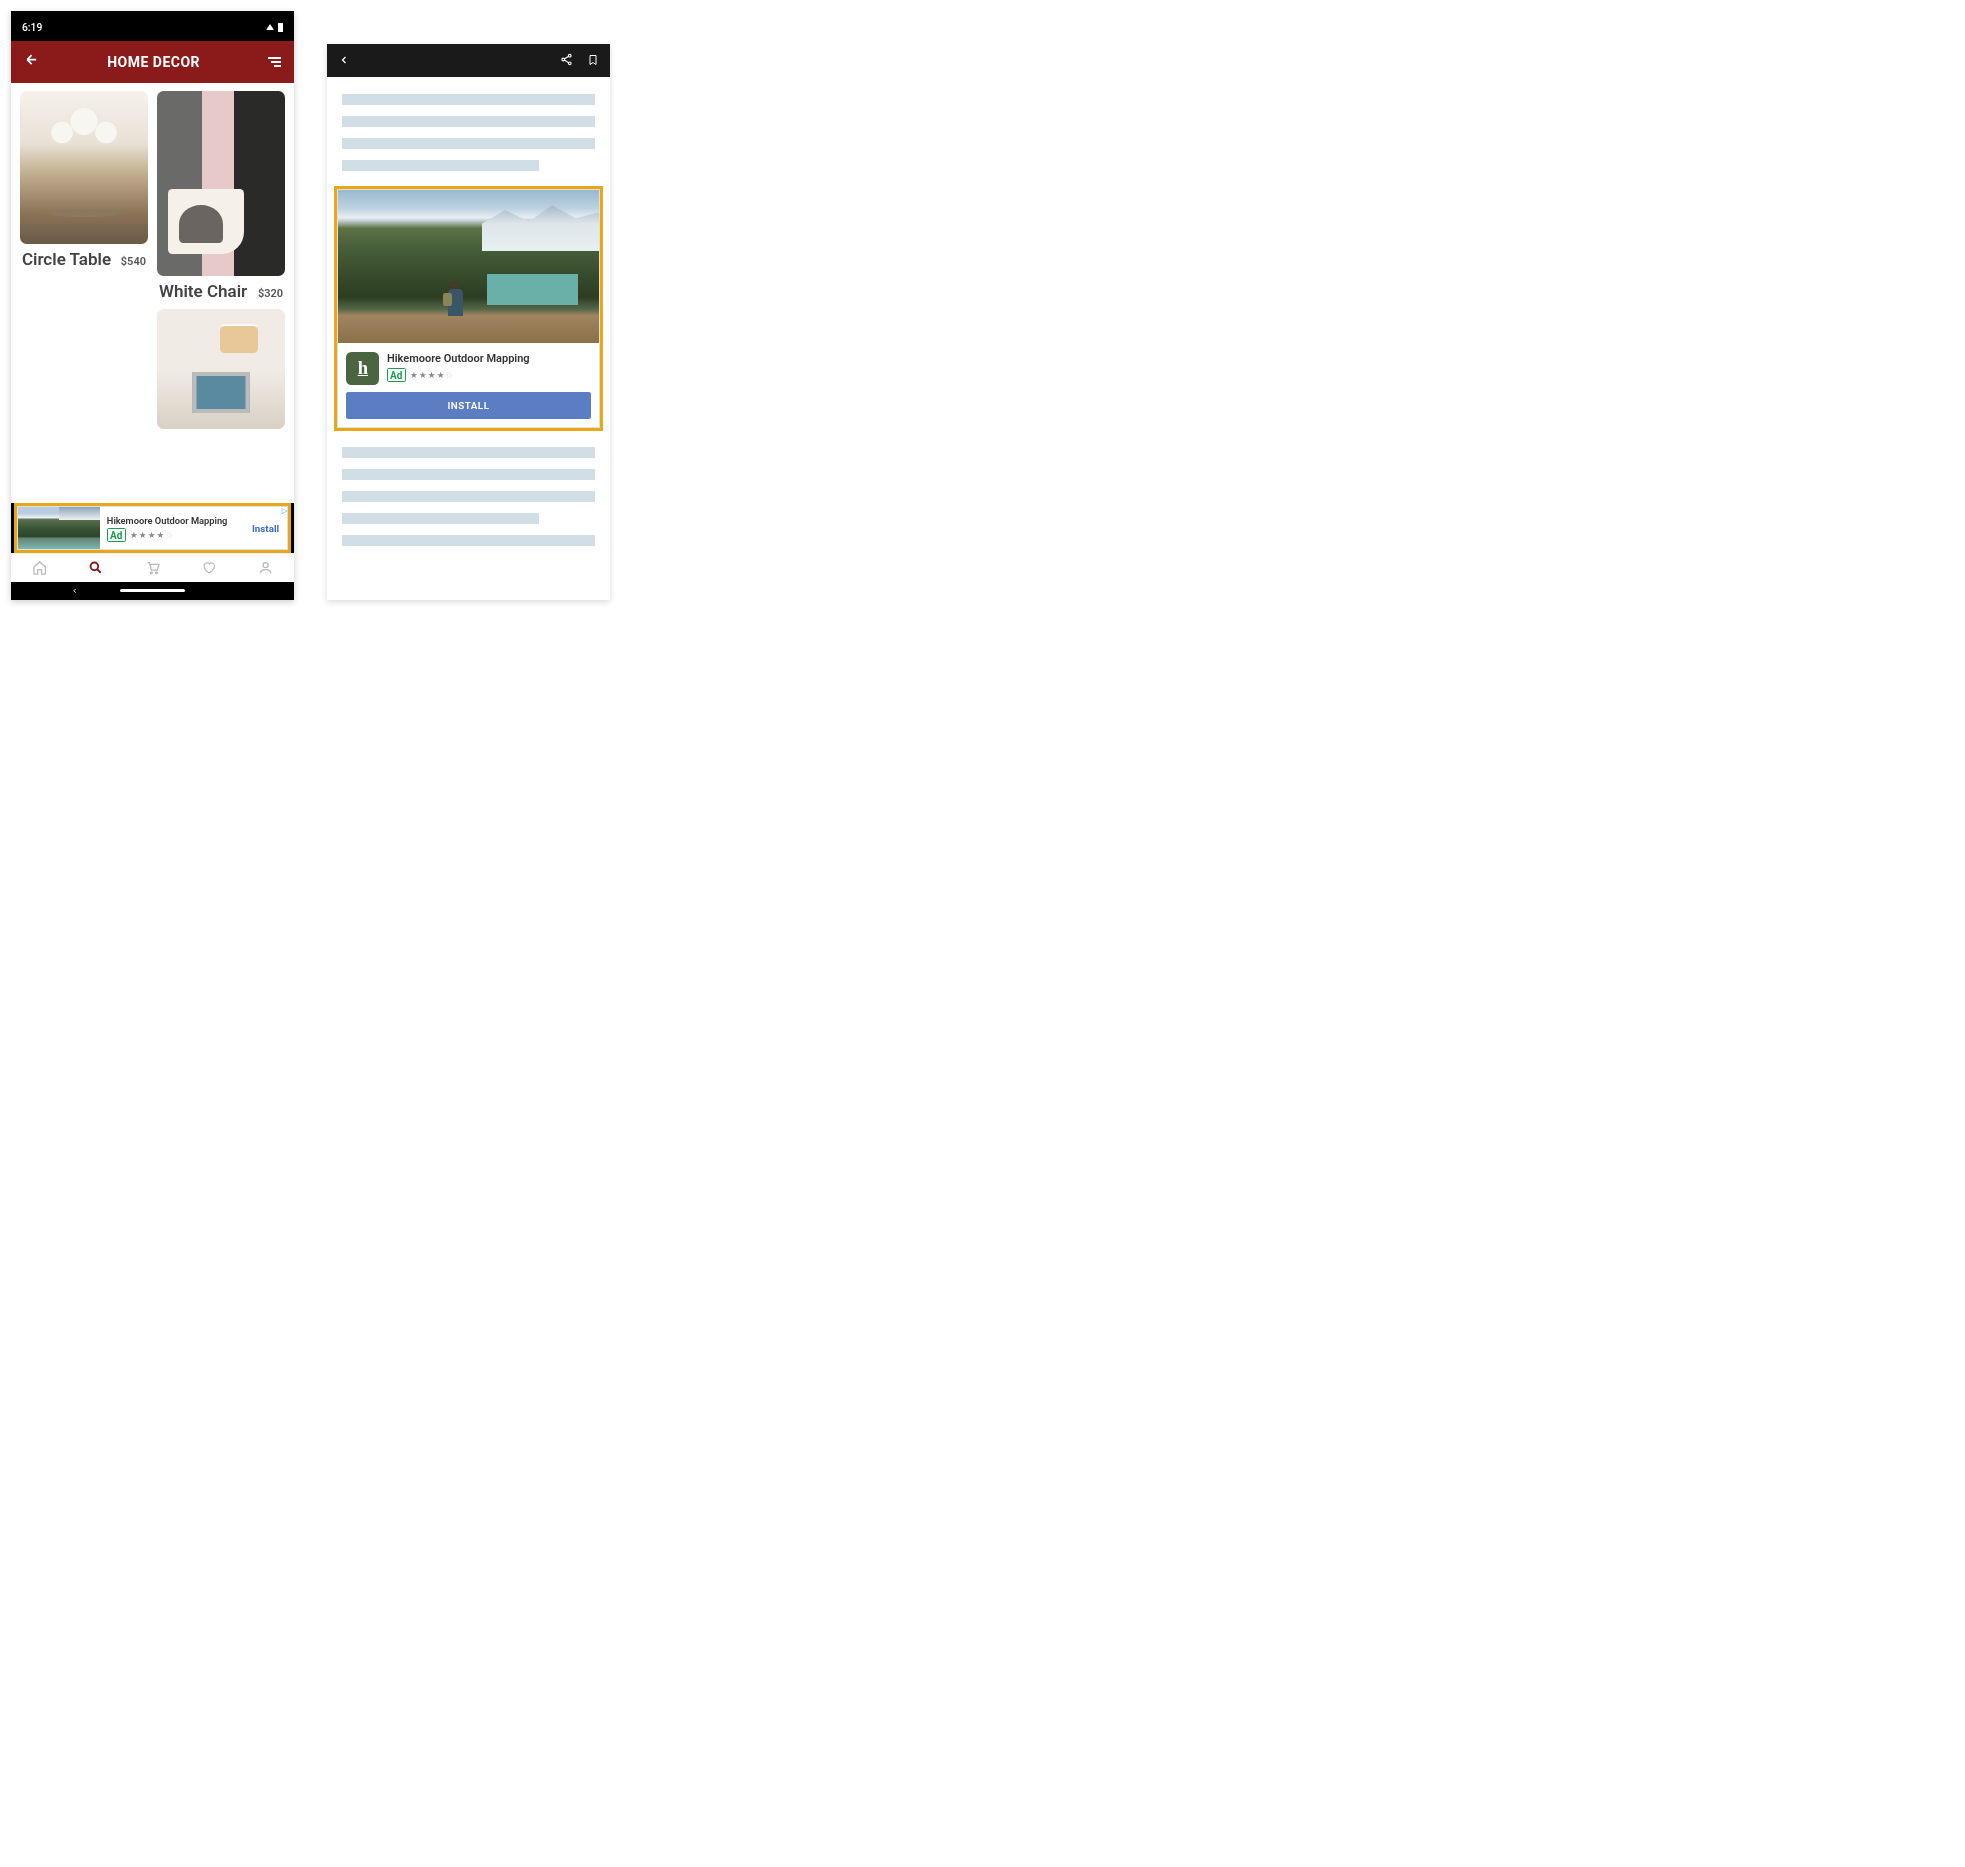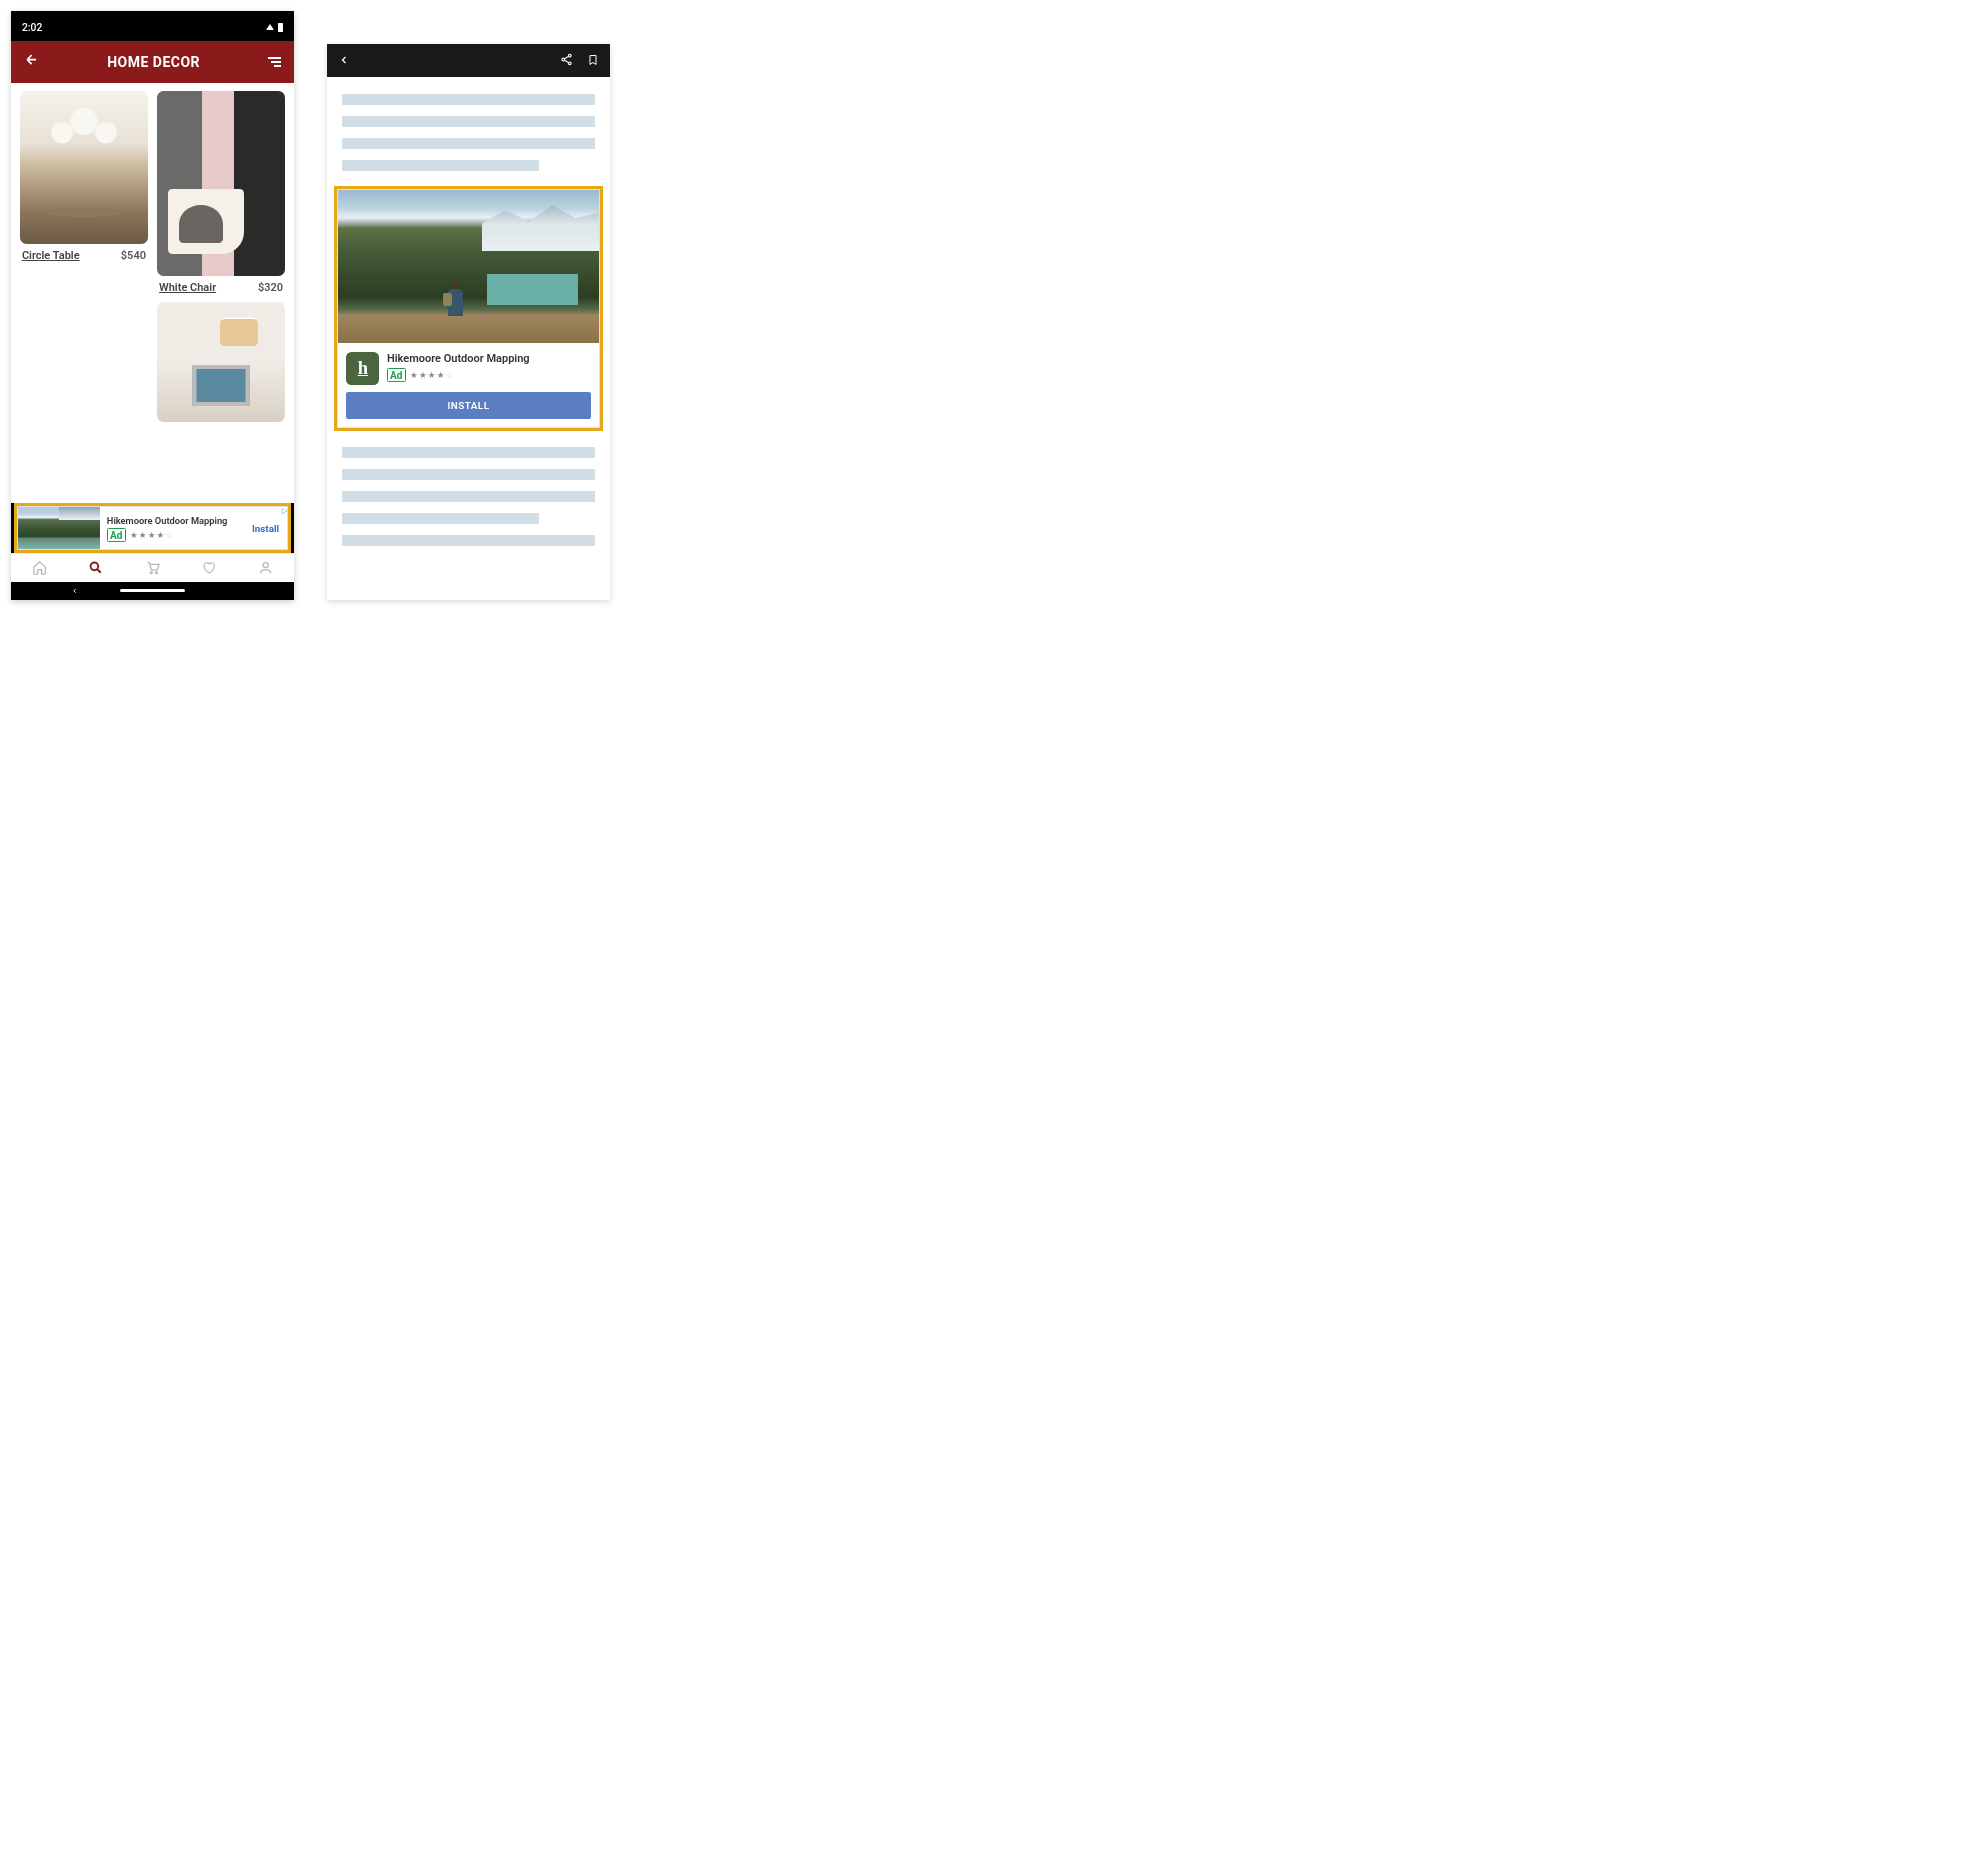--- a/index.html
+++ b/index.html
@@ -77,21 +77,21 @@
     .img2::after { content:''; position:absolute; bottom: 33px; left: 22px; width: 44px; height: 38px; background: #6a6560; border-radius: 50% 50% 4.4px 4.4px;}
     
     .img3 { height: 153px; background: linear-gradient(180deg, #e8e4dd 60%, #c89060 60%, #a06838 100%); position: relative;}
     .img3::before { content:''; position:absolute; top: 22px; left: 16.3px; width: 27px; height: 98px; background: linear-gradient(135deg, #d4c5a8 25%, transparent 25%, transparent 50%, #d4c5a8 50%, #d4c5a8 75%, transparent 75%); background-size: 11px 11px; border: 1.6px solid #a89878; transform: skewX(-5deg);}
     
     .img4 { height: 120px; background: linear-gradient(180deg, #f0ece5 50%, #d8d0c4 100%); position: relative;}
     .img4::before { content:''; position:absolute; top: 16.3px; right: 27px; width: 38px; height: 27px; background: #e8c898; border-radius: 4.4px; box-shadow: 0 -2.7px 0 -1.1px #fff;}
     .img4::after { content:''; position:absolute; bottom: 16.3px; left: 50%; transform: translateX(-50%); width: 49px; height: 33px; background: #5a8aa0; border: 4.4px solid #bbb;}
     
     .product-info { display: flex; justify-content: space-between; align-items: baseline; padding: 0 2.2px;}
-    .product-name { font-size: 11px; font-weight: 600; color: #444; text-decoration: underline; }
+    .product-name { font-size: 17px; font-weight: 600; color: #444; }
     .product-price { font-size: 11px; font-weight: 600; color: #555; }
     
     .grid-col { display: flex; flex-direction: column; gap: 8.7px; }
     
     
     .banner-ad-wrap {
       border: 3.3px solid #e6a817;
       margin: 0 3.3px;
       background: #fff;
       position: relative;
@@ -216,21 +216,21 @@
     .inline-ad-text { display: flex; flex-direction: column; gap: 3.3px;}
     .inline-ad-title { font-size: 11px; font-weight: 600; color: #333;}
     .install-btn { background: #5b7ec2; color: #fff; font-size: 9.8px; font-weight: 600; letter-spacing: 0.5px; padding: 7.6px; text-align: center; border-radius: 2.2px;}
     .ad-corner2 { position: absolute; top: 1.1px; right: 1.1px; color: #1fb0e6; font-size: 8.7px;}
   </style>
 </head>
 <body>
 
 <div class="phone">
   <div class="status-bar">
-    <span>2:02</span>
+    <span>6:19</span>
     <div class="status-icons">
       <div class="wifi-icon"></div>
       <div class="battery-icon"></div>
     </div>
   </div>
 
   <div class="app-header">
     <span class="back-arrow">
       <svg width="15.3" height="15.3" viewBox="0 0 24 24" fill="none" stroke="#fff" stroke-width="2.5">
           <path d="M19 12H5M5 12l7-7M5 12l7 7"></path>

